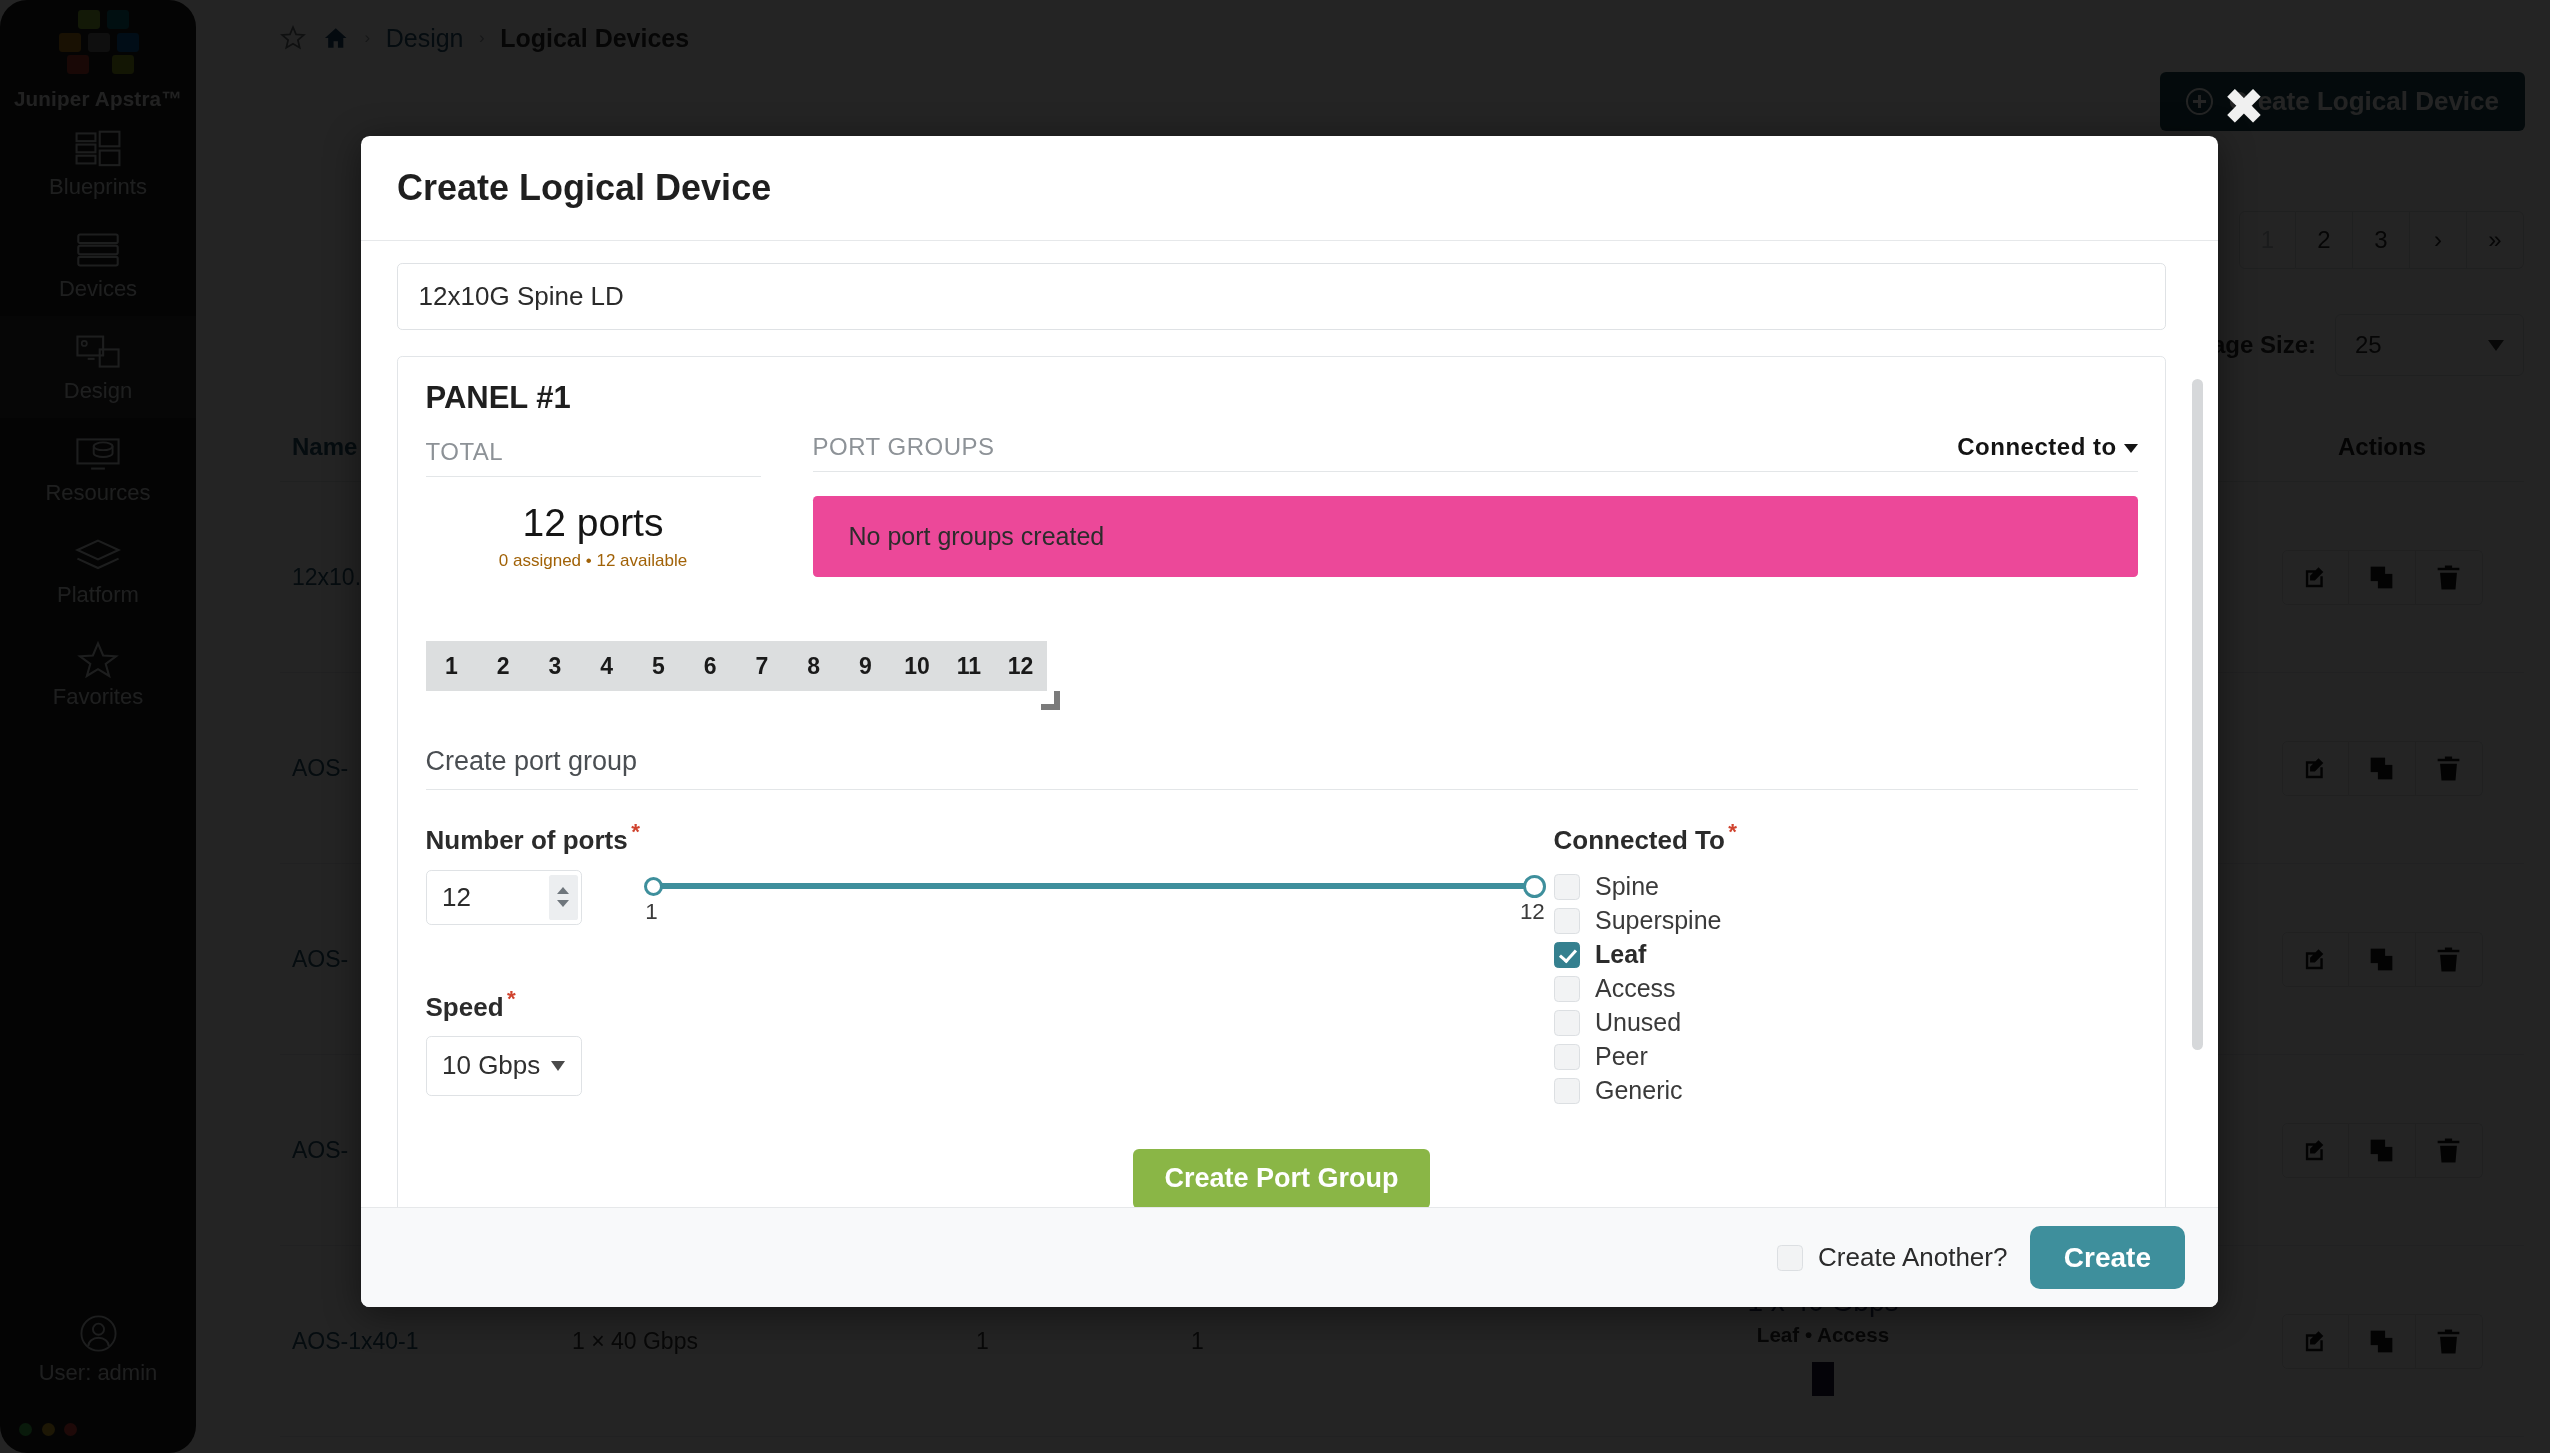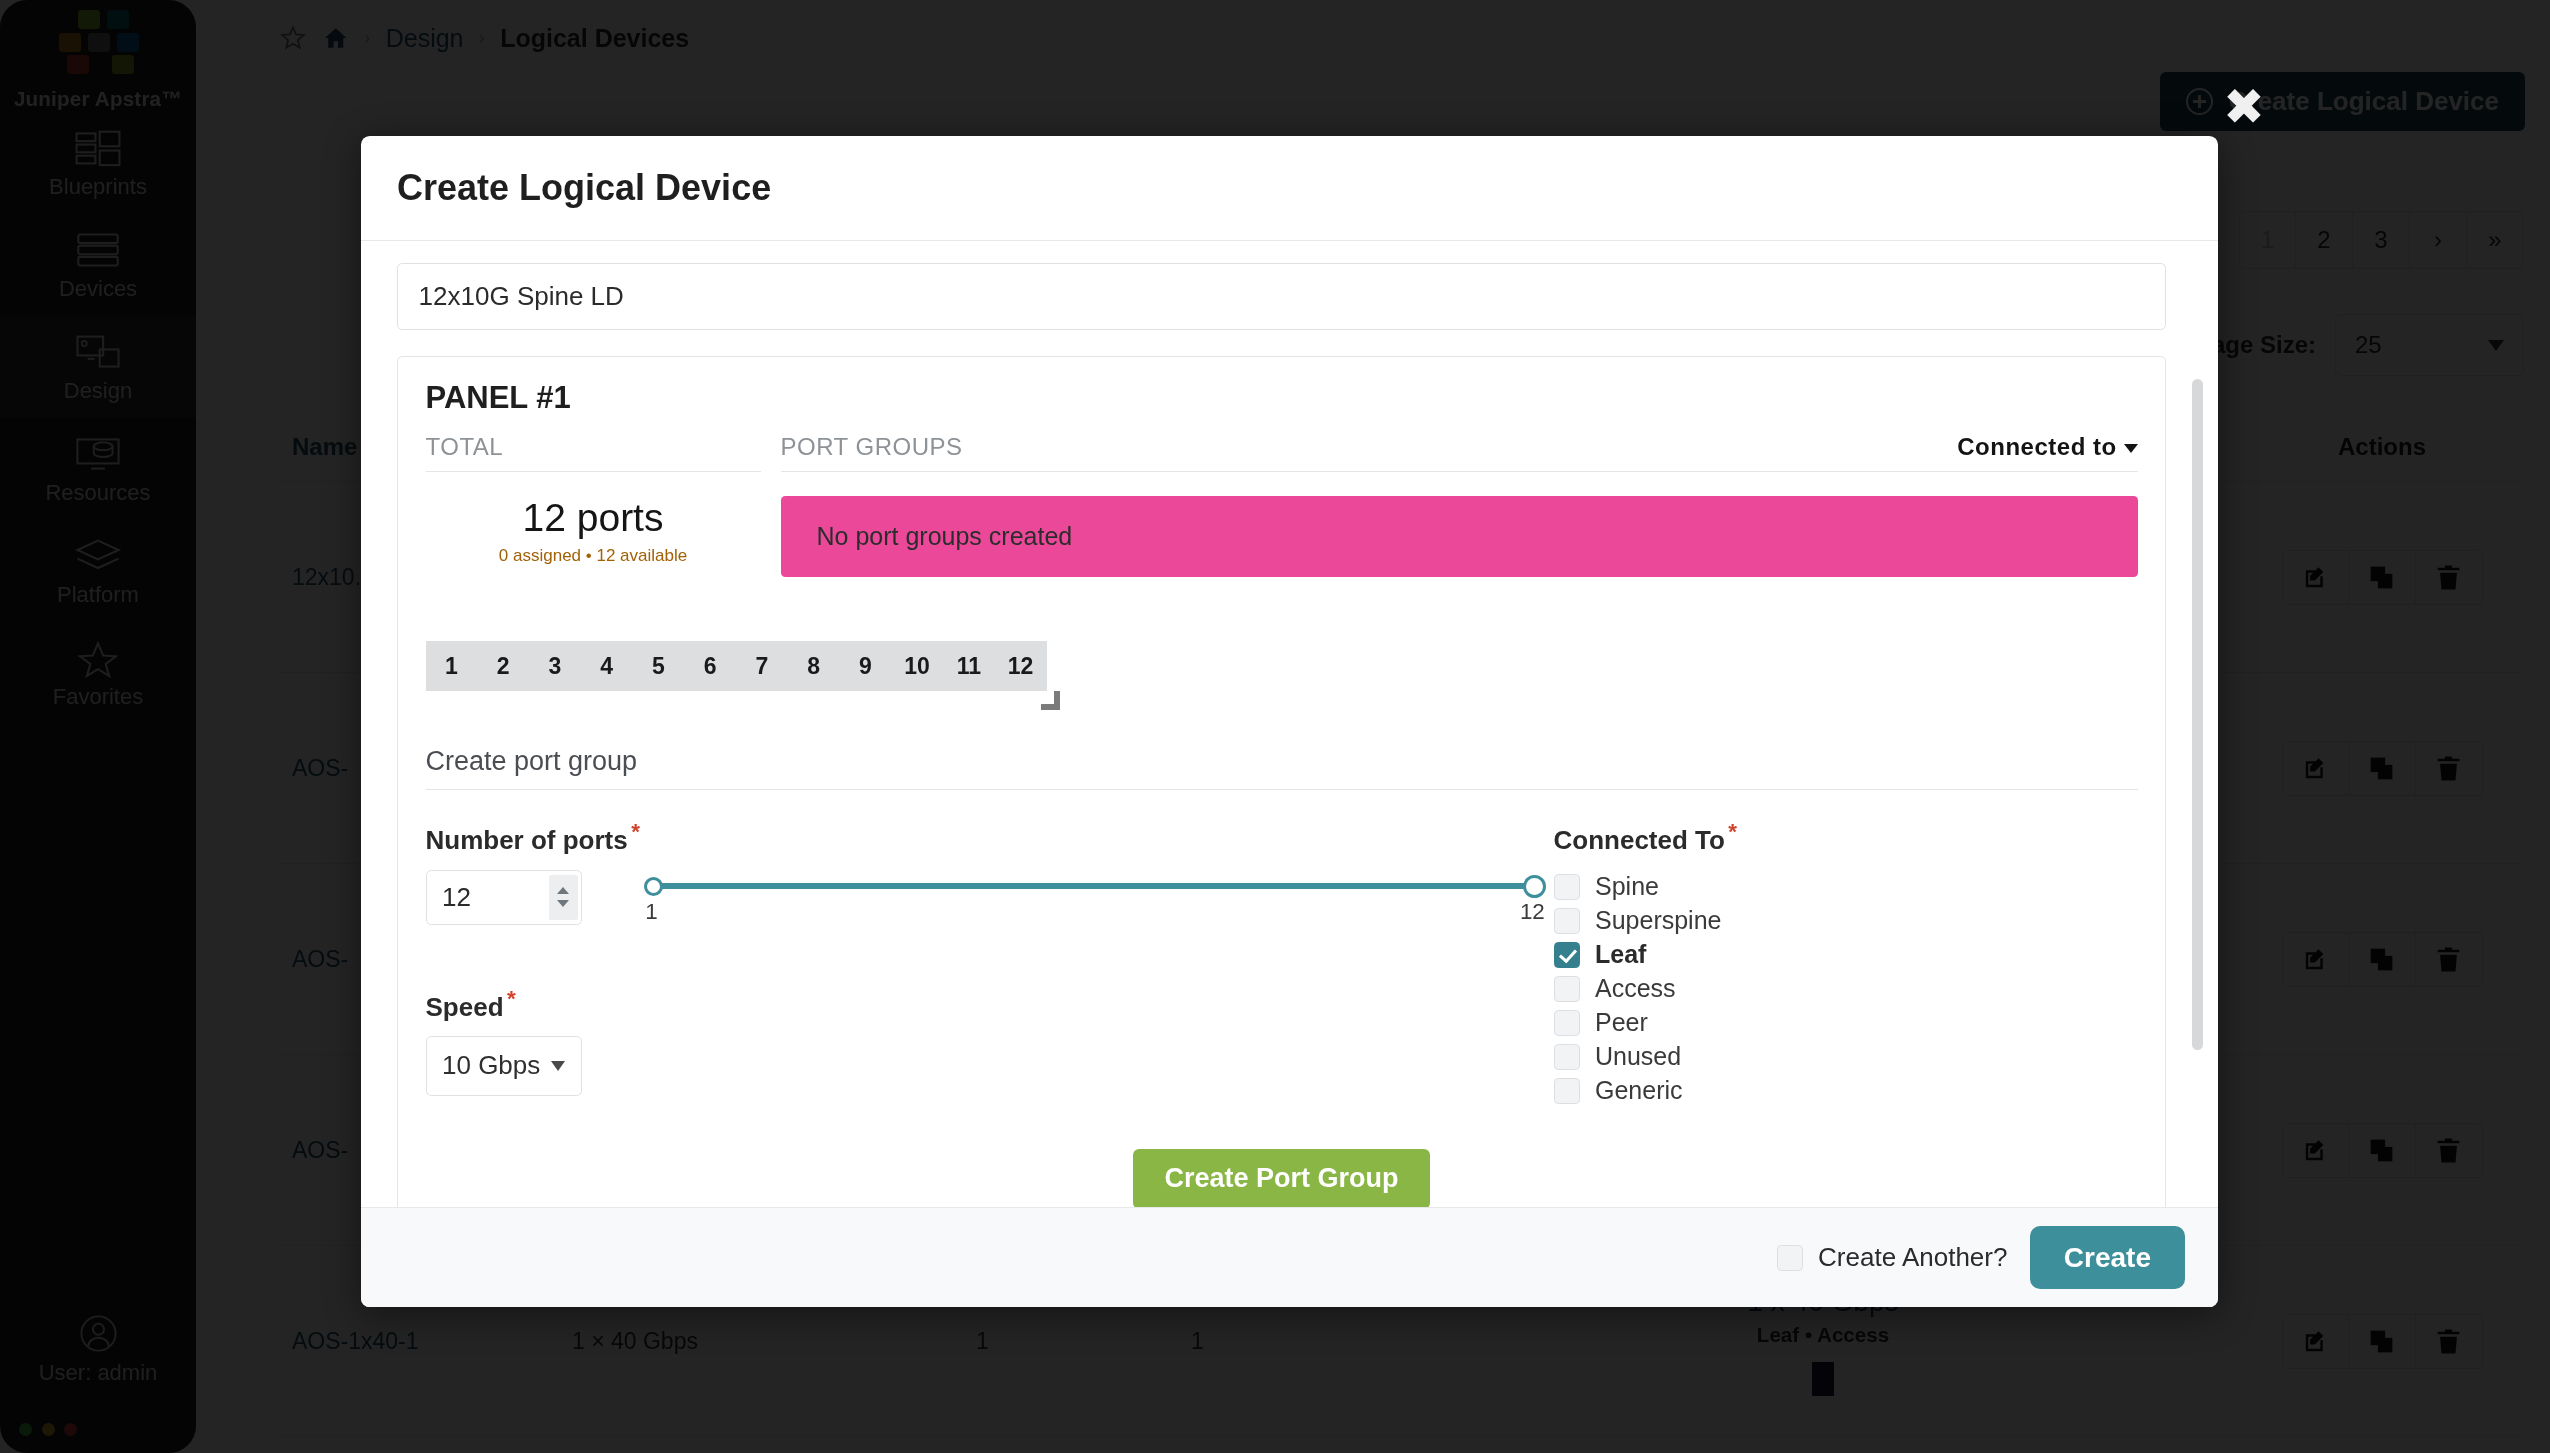--- a/index.html
+++ b/index.html
@@ -156,21 +156,21 @@
     font-size: 26px; color: #2b2b2b; padding: 0 20.6px; outline: none;
     font-family: "Liberation Sans", sans-serif; background: #fff;
   }
 
   .panel-card {
     margin-top: 26px; border: 0.9px solid #e2e5e8; border-radius: 5.2px;
     padding: 22.4px 27.5px 34px 27.5px;
   }
   .panel-title { font-size: 31px; font-weight: 700; color: #1f1f1f; }
 
-  .panel-cols { display: flex; gap: 20px; margin-top: 17px; }
+  .panel-cols { display: flex; gap: 52px; margin-top: 17px; align-items: center; }
   .col-total { width: 335px; }
   .col-pg { flex: 1; }
   .col-head {
     font-size: 24px; color: #8d9297; letter-spacing: 0.5px;
     padding-bottom: 10.3px; border-bottom: 0.9px solid #e3e6e8;
     display: flex; justify-content: space-between; align-items: flex-end;
   }
   .conn-to-ddl { font-size: 24px; color: #141414; font-weight: 700; cursor: pointer; }
   .conn-to-ddl .cr {
     display: inline-block; width: 0; height: 0; margin-left: 6.9px;
@@ -674,25 +674,25 @@
               <label class="chk-row">
                 <span class="chk-box on"></span>
                 <span class="chk-lbl">Leaf</span>
               </label>
               <label class="chk-row">
                 <span class="chk-box"></span>
                 <span class="chk-lbl off">Access</span>
               </label>
               <label class="chk-row">
                 <span class="chk-box"></span>
-                <span class="chk-lbl off">Peer</span>
+                <span class="chk-lbl off">Unused</span>
               </label>
               <label class="chk-row">
                 <span class="chk-box"></span>
-                <span class="chk-lbl off">Unused</span>
+                <span class="chk-lbl off">Peer</span>
               </label>
               <label class="chk-row">
                 <span class="chk-box"></span>
                 <span class="chk-lbl off">Generic</span>
               </label>
             </div>
           </div>
         </div>
 
         <div class="cpg-btn-wrap">

